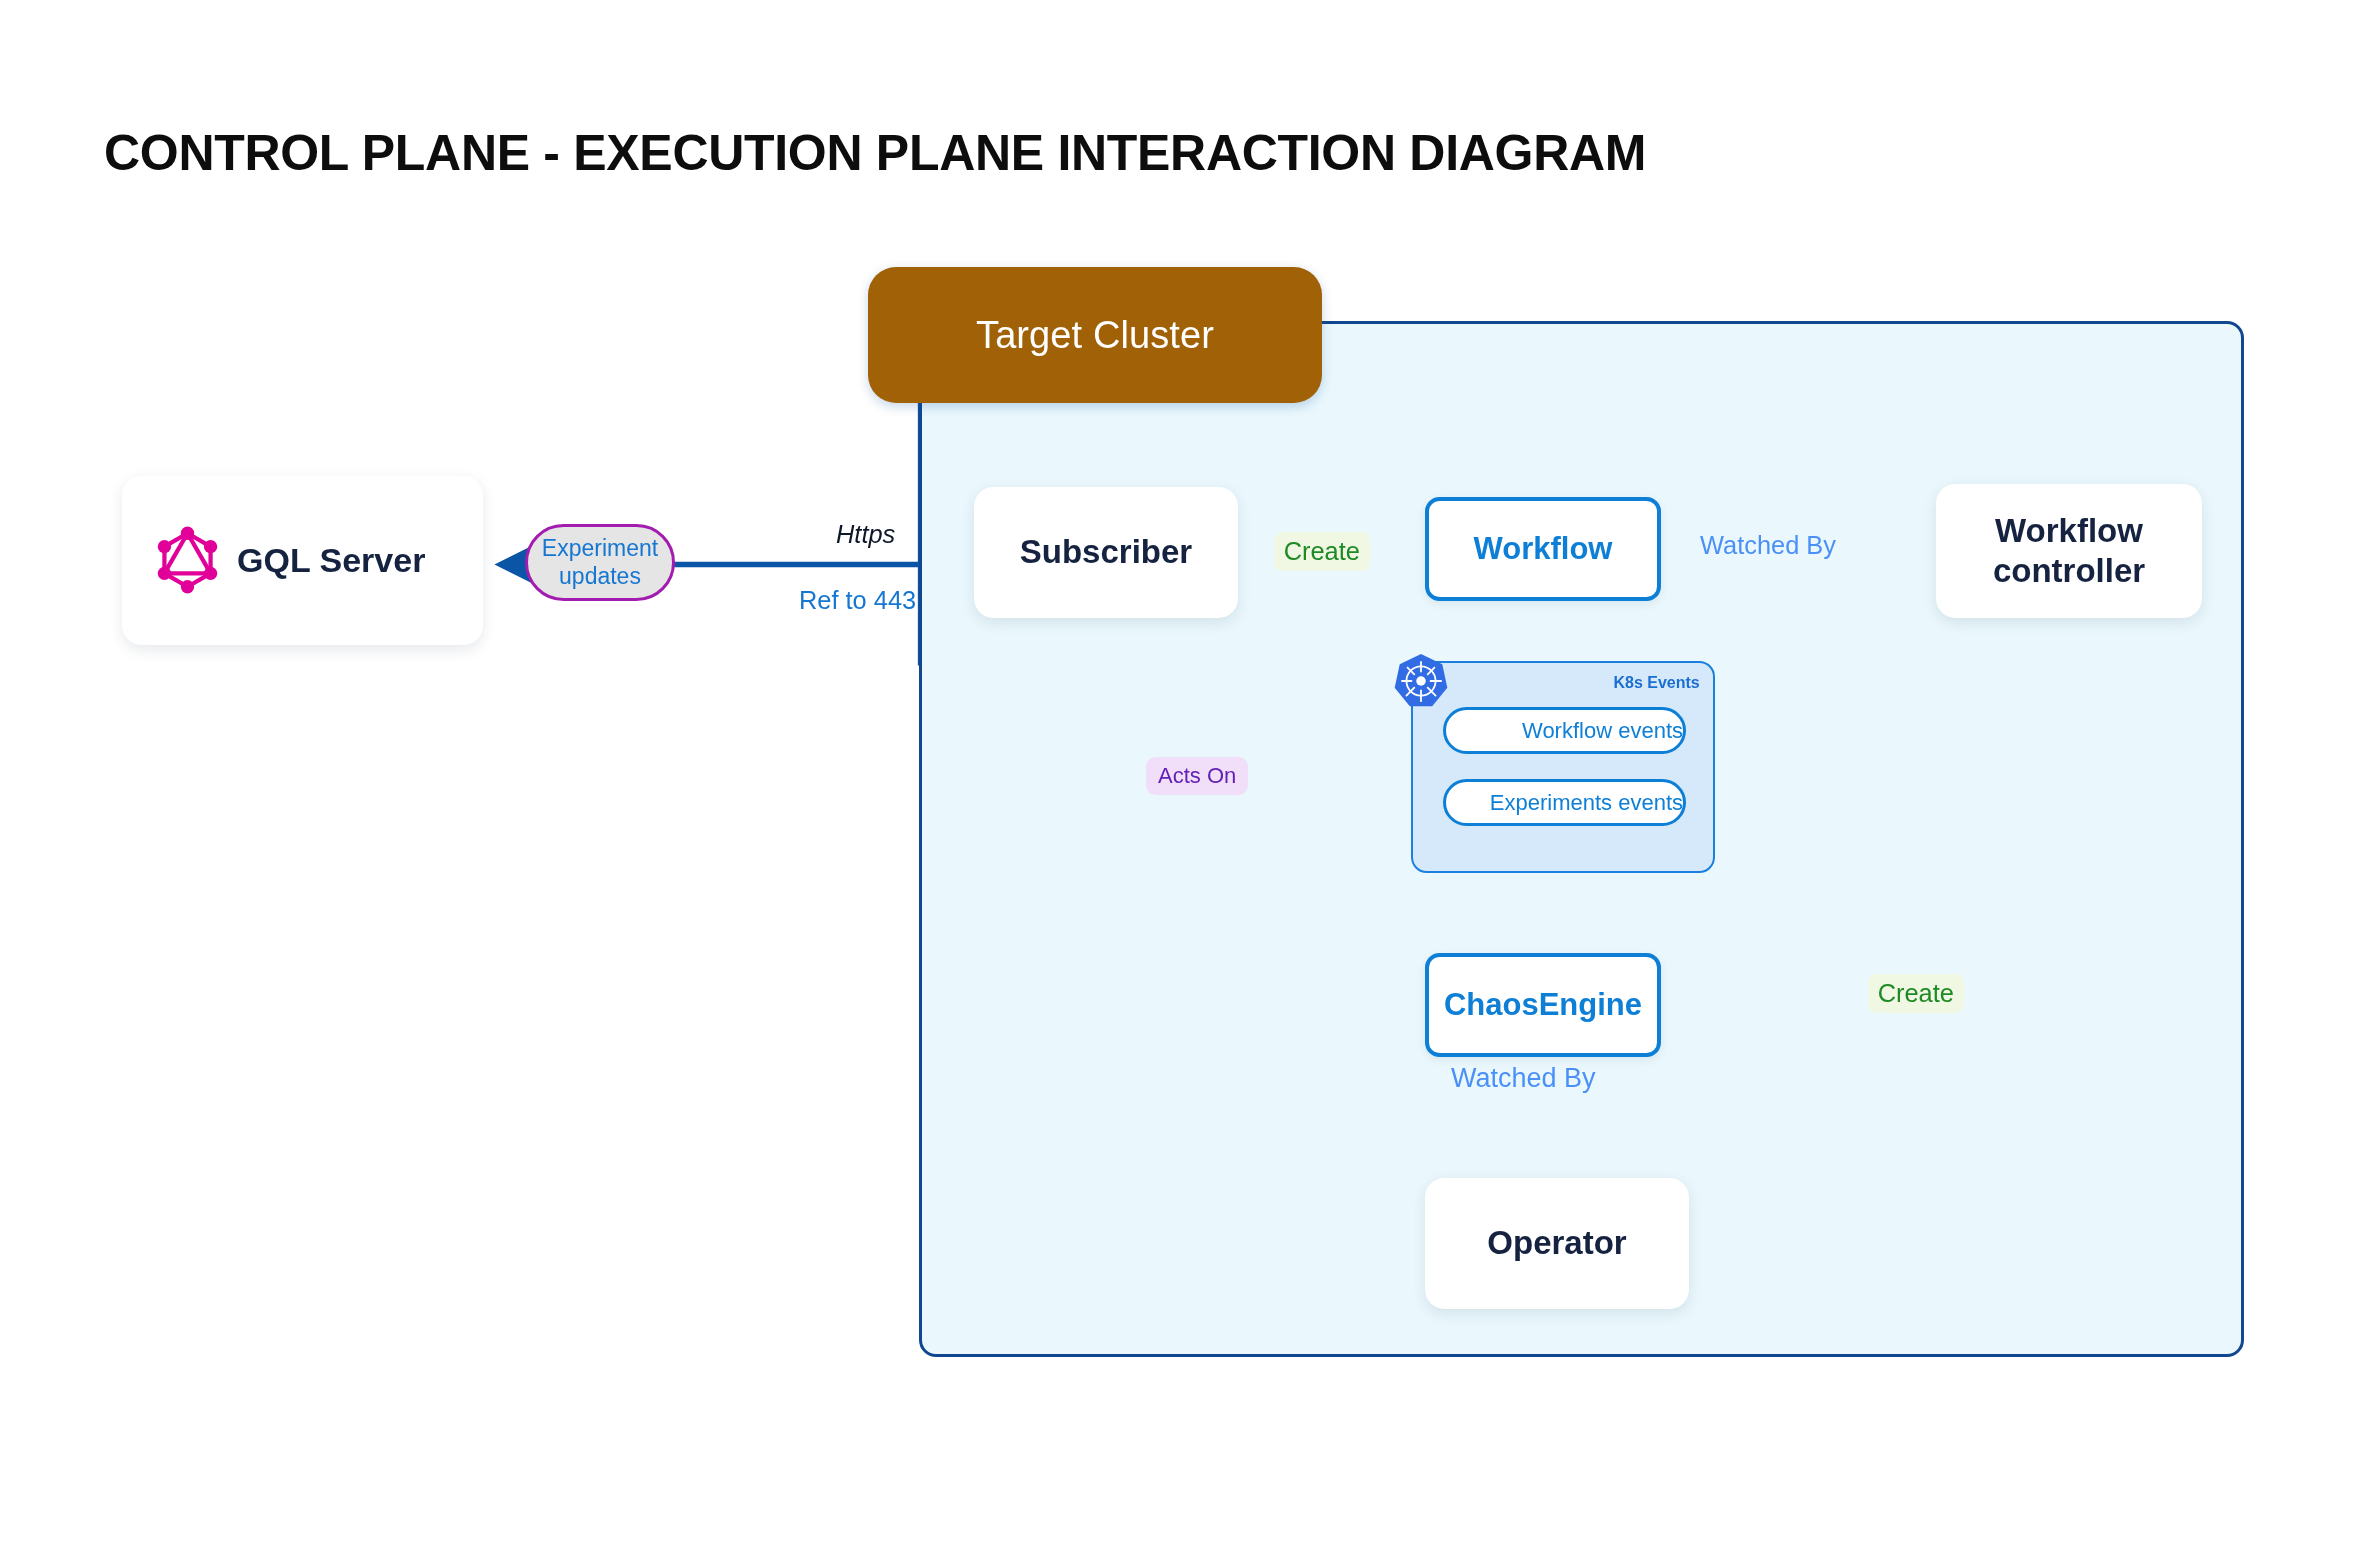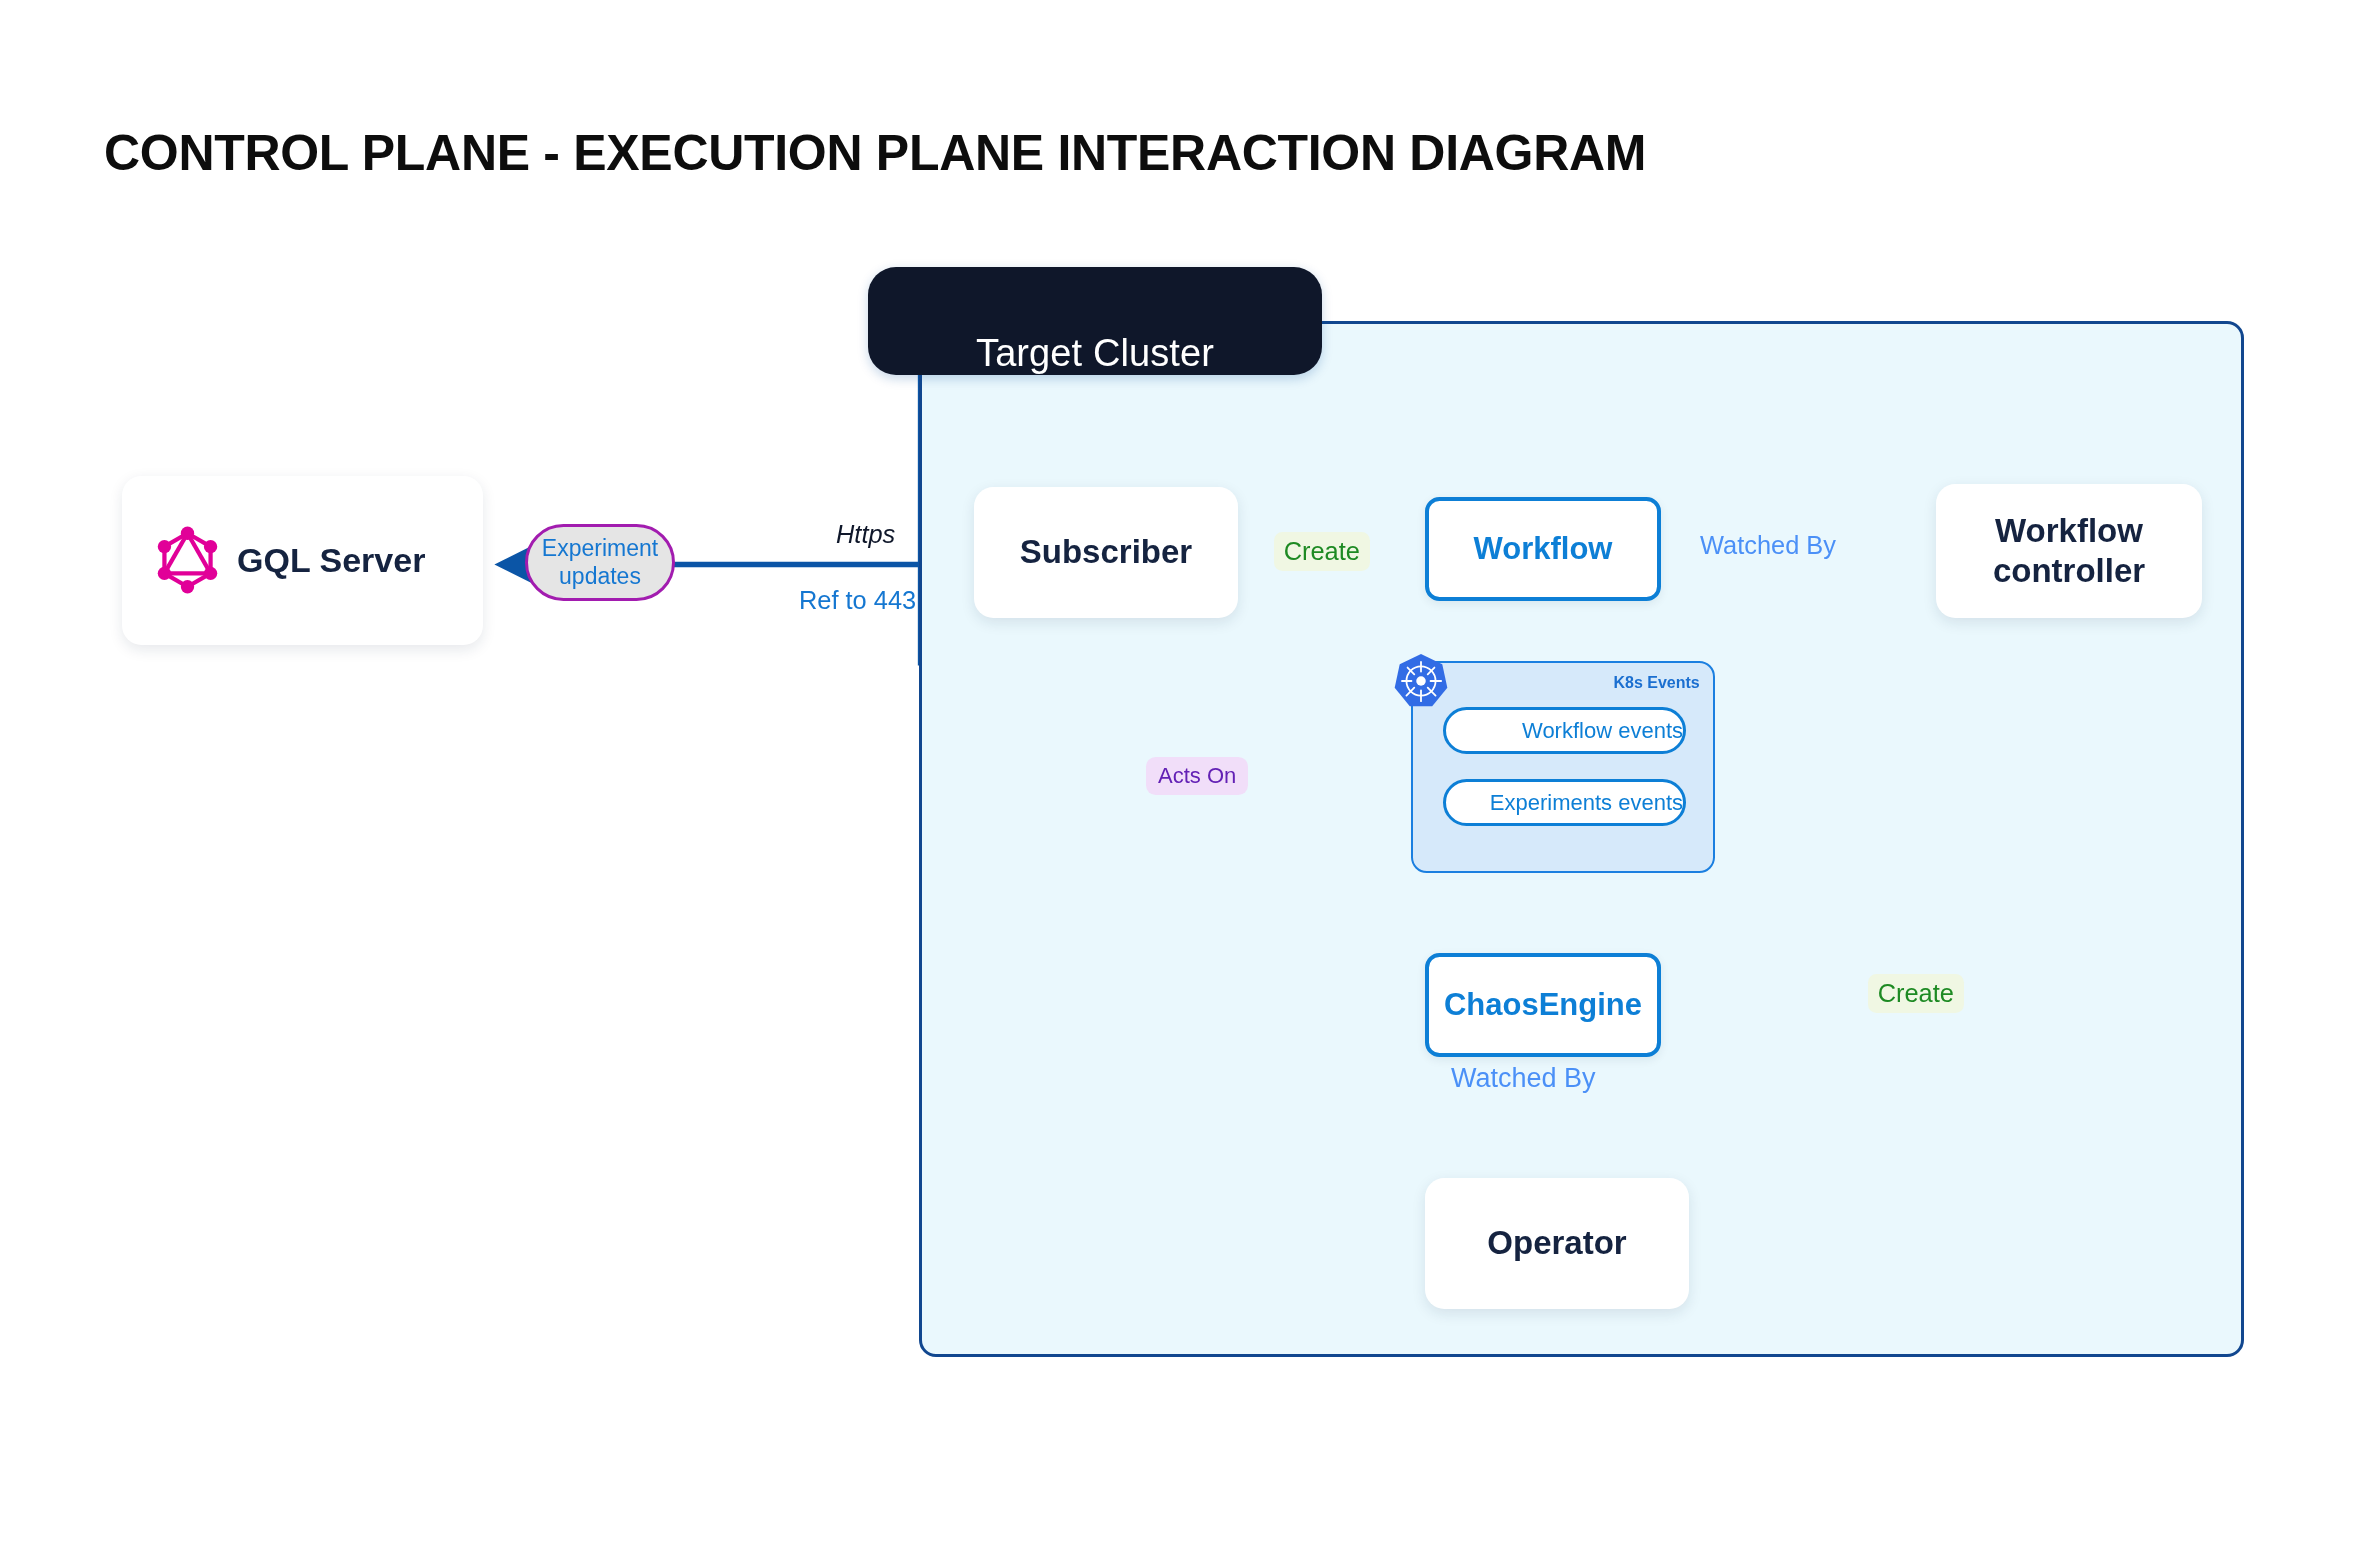--- a/index.html
+++ b/index.html
@@ -55,26 +55,26 @@
     border: 3.6px solid #11478f;
     border-radius: 17px;
     background: #eaf8fd;
     box-sizing: border-box;
   }
   .cluster-pill {
     position: absolute;
     left: 868px;
     top: 267px;
     width: 454px;
-    height: 108px;
+    height: 136px;
     border-radius: 28px;
-    background: #0f172a;
+    background: #a16207;
     box-shadow: 0 3.6px 11px rgba(11,78,155,0.22);
     display: flex;
-    align-items: flex-end;
+    align-items: center;
     justify-content: center;
     box-sizing: border-box;
   }
   .cluster-pill-label {
     color: #ffffff;
     font-size: 38px;
     font-weight: 400;
     letter-spacing: 0.1px;
     font-family: "Liberation Sans", sans-serif;
   }

